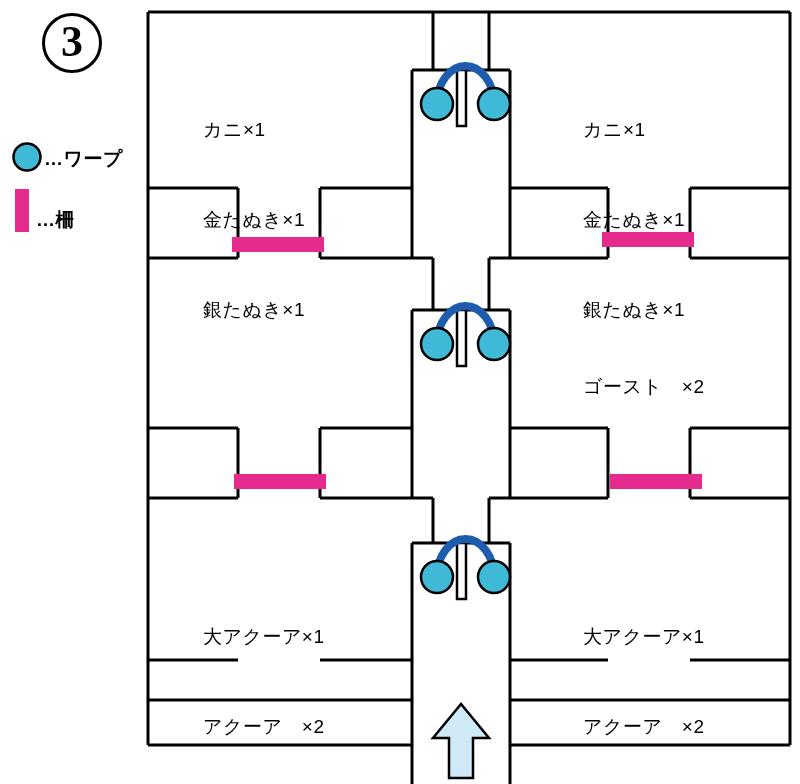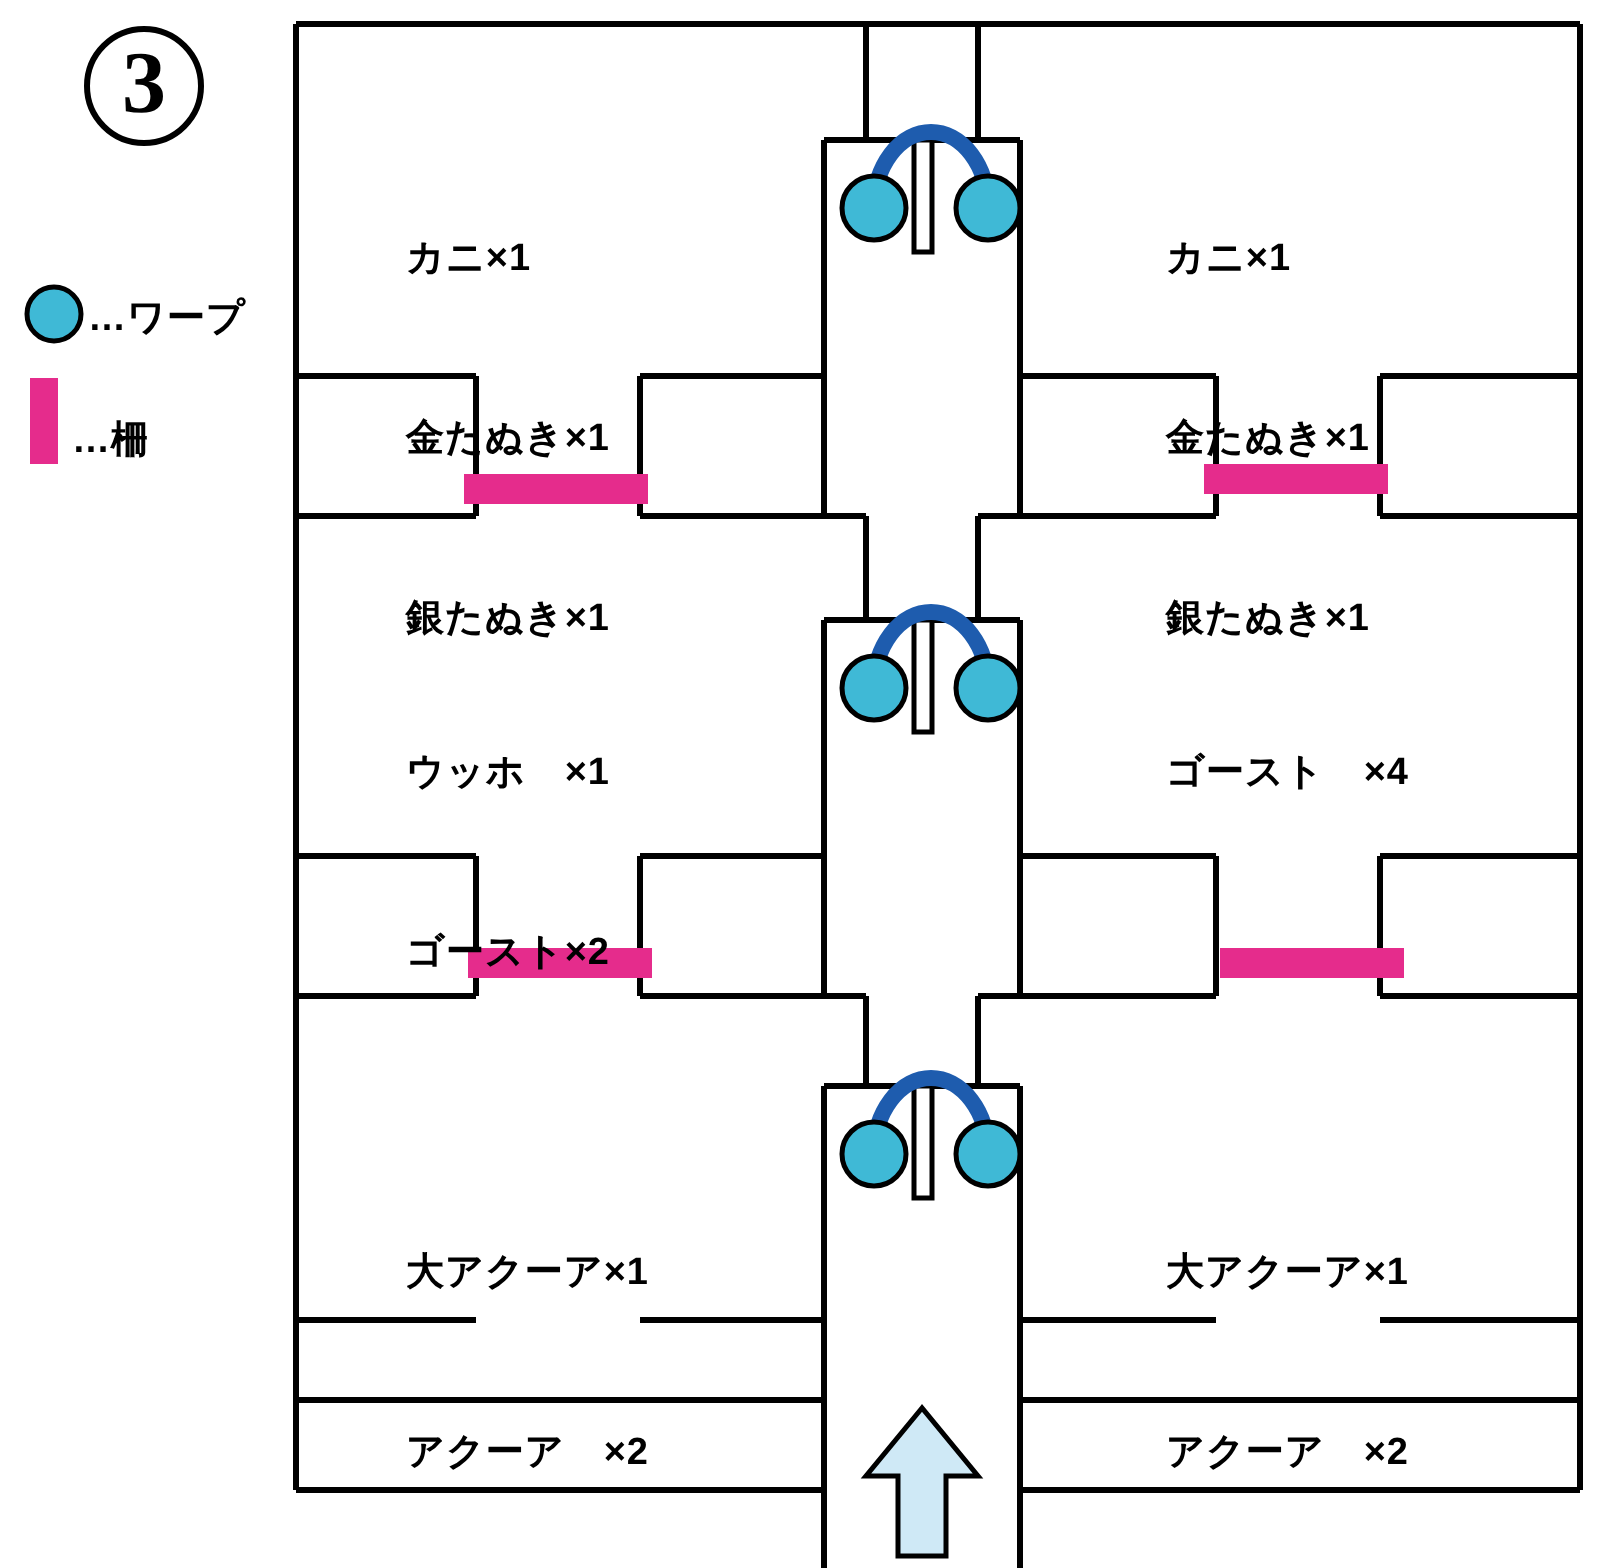--- a/index.html
+++ b/index.html
@@ -14,21 +14,21 @@
     display:flex;align-items:center;justify-content:center;
     font-family:"Liberation Serif","DejaVu Serif",serif;
     font-weight:bold;font-size:44px;color:#000;line-height:1;
     padding-bottom:3px;box-sizing:border-box;
   }
   .legend-label{
     position:absolute;font-size:19px;font-weight:600;color:#000;
     letter-spacing:0.5px;white-space:pre;text-align:center;
   }
   .room-label{
-    position:absolute;font-size:19px;font-weight:700;color:#000;
+    position:absolute;font-size:19px;font-weight:400;color:#000;
     line-height:30px;letter-spacing:0.5px;white-space:pre;
   }
 </style>
 </head>
 <body>
 
 <div class="stage">
 
   <svg width="800" height="784" viewBox="0 0 800 784">
 
@@ -97,27 +97,23 @@
     <div>金たぬき×1</div>
     <div>銀たぬき×1</div>
   </div>
 
   <div class="room-label" style="left:583px;top:55px">
     <div>カニ×1</div>
     <div>金たぬき×1</div>
     <div>銀たぬき×1</div>
   </div>
 
-  <div class="room-label" style="left:203px;top:312px">
-    <div>ウッホ　×1</div>
-    <div>ゴースト×2</div>
-  </div>
 
   <div class="room-label" style="left:583px;top:312px">
-    <div>ゴースト　×4</div>
+    <div>ゴースト　×2</div>
   </div>
 
   <div class="room-label" style="left:203px;top:562px">
     <div>大アクーア×1</div>
     <div>アクーア　×2</div>
   </div>
 
   <div class="room-label" style="left:583px;top:562px">
     <div>大アクーア×1</div>
     <div>アクーア　×2</div>

